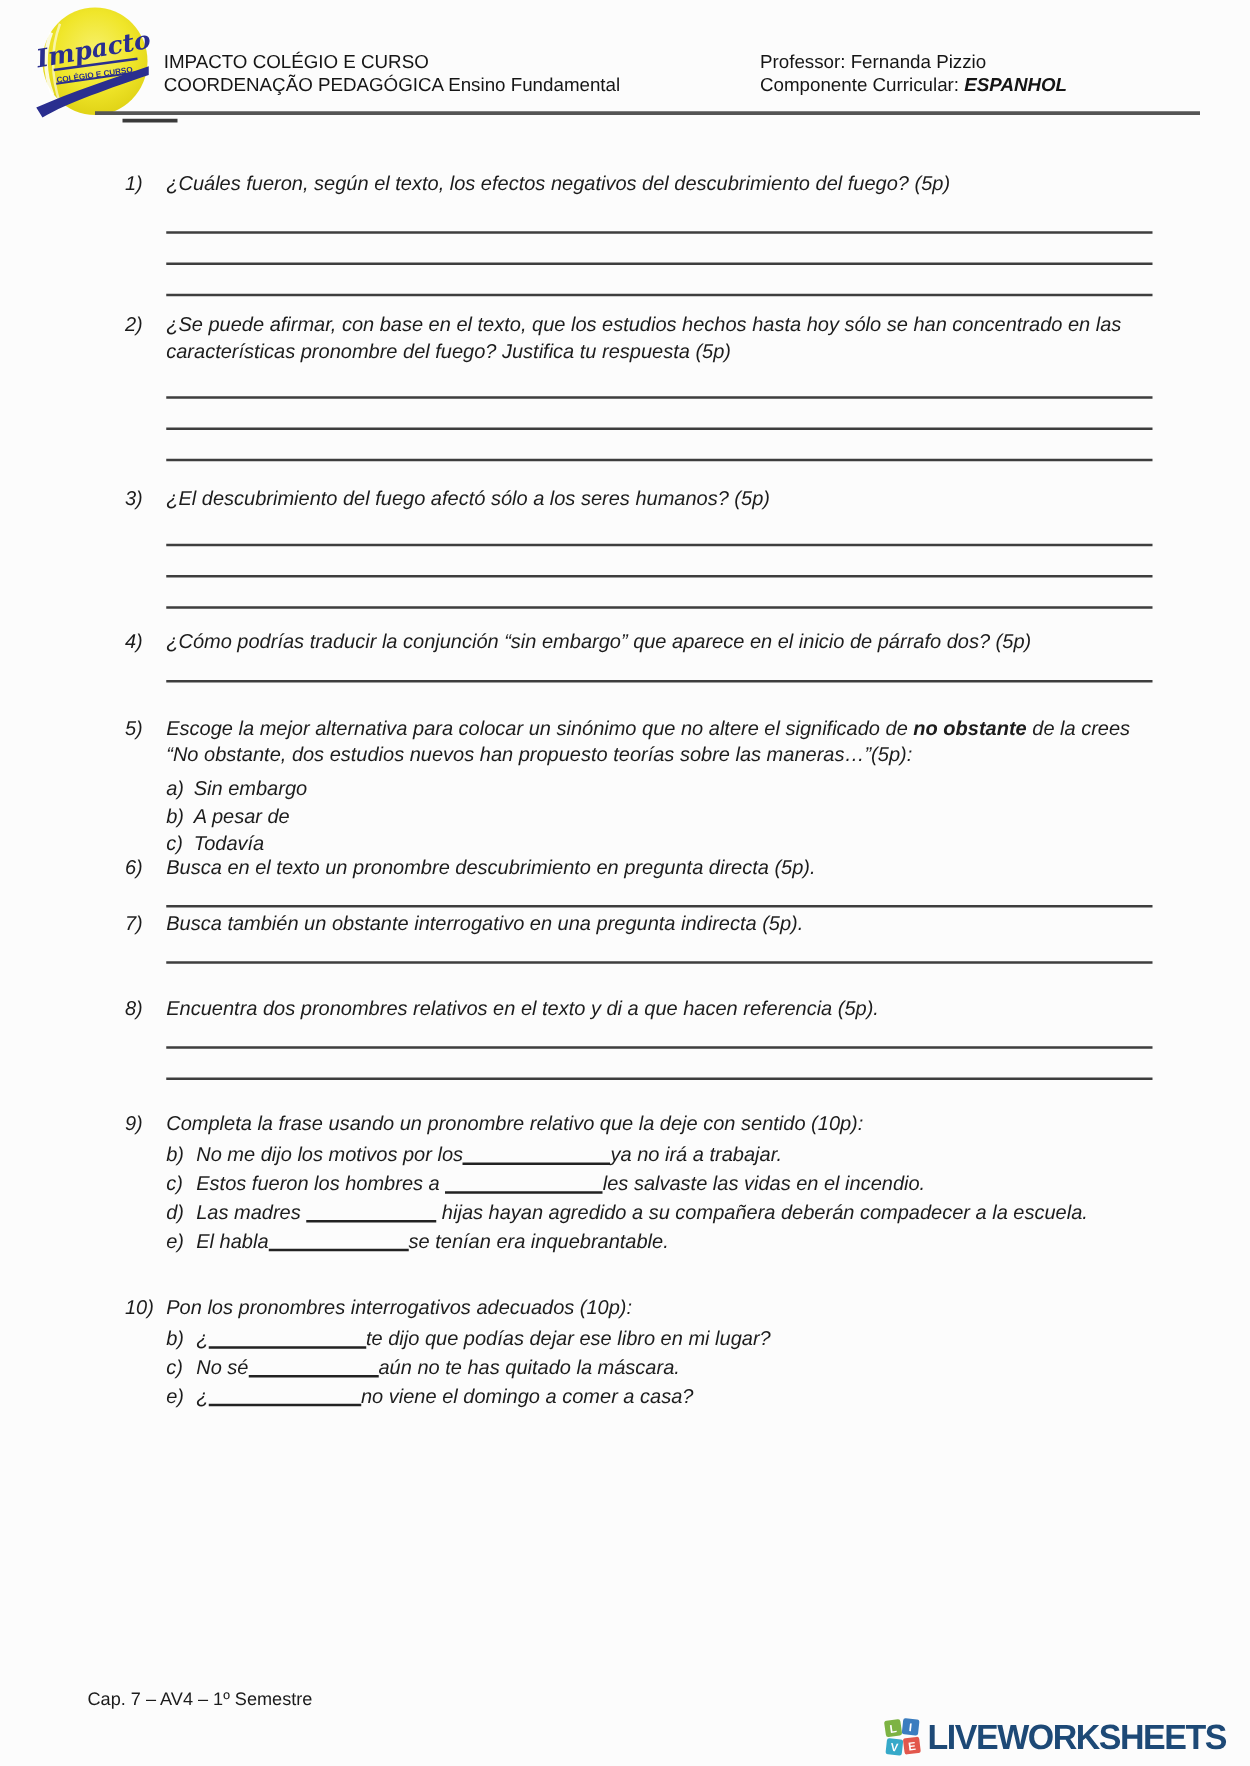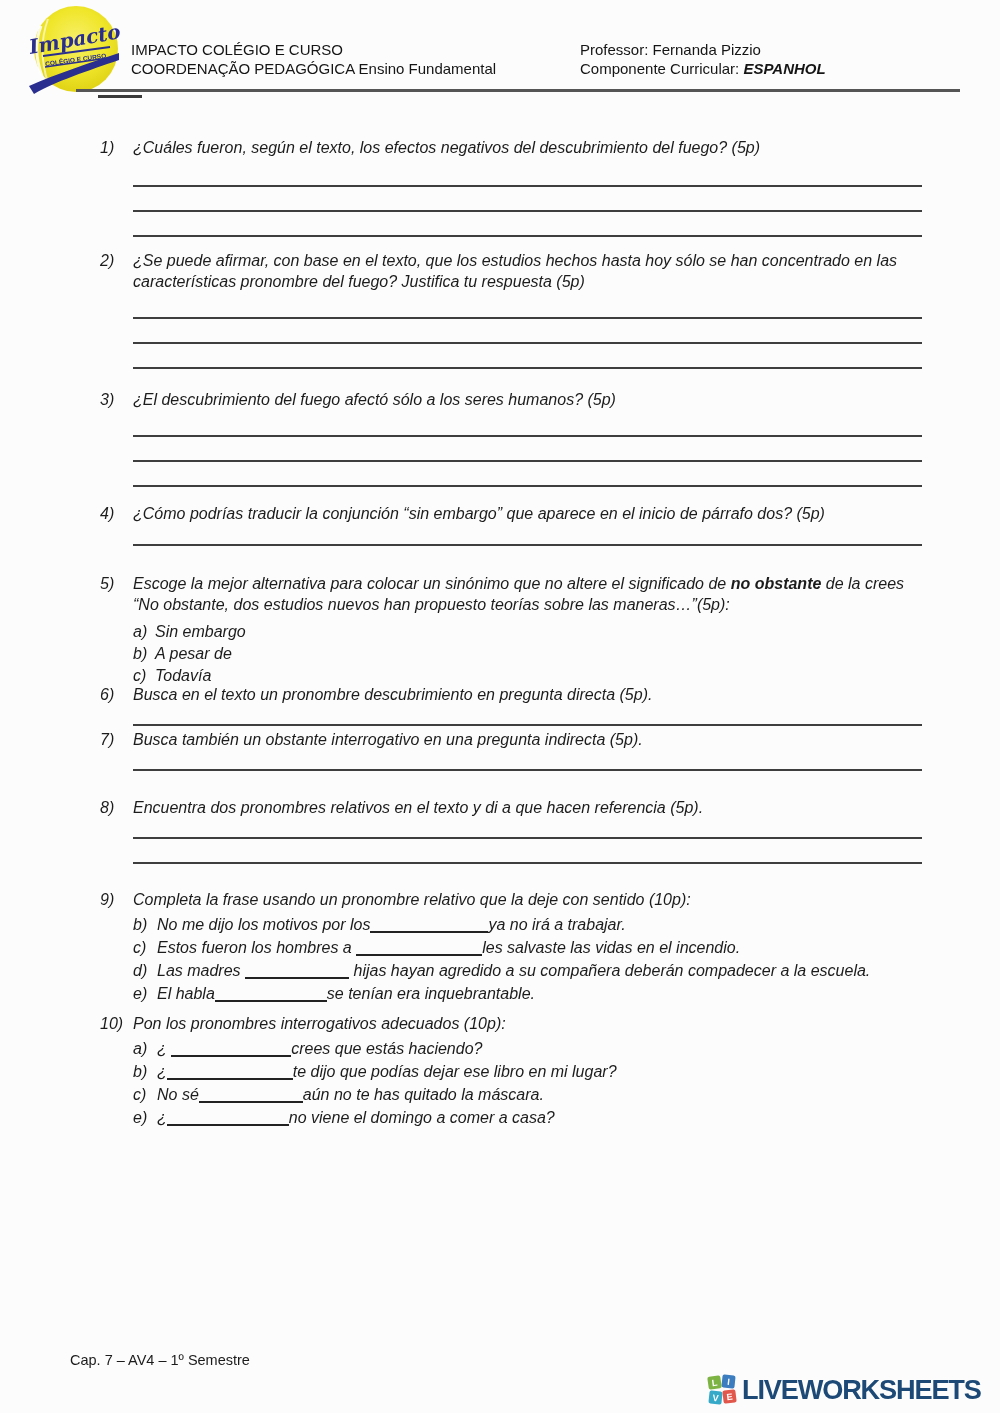--- a/index.html
+++ b/index.html
@@ -5,21 +5,21 @@
   html,body { margin:0; padding:0; background:#e8e8e8; }
   .page {
     position:relative; width:1000px; height:1413px; margin:0 auto;
     background:#fcfcfc; overflow:hidden;
     font-family:"Liberation Sans", sans-serif; color:#1f1f1f;
   }
 
   
   .logo-wrap { position:absolute; left:28px; top:4px; width:92px; height:94px; }
   .hdr-left  { position:absolute; left:131px; top:40px; font-size:15px; line-height:19px; color:#151515; }
-  .hdr-right { position:absolute; left:580px; top:40px; font-size:15px; line-height:19px; color:#151515; }
+  .hdr-right { position:absolute; left:608px; top:40px; font-size:15px; line-height:19px; color:#151515; }
   .hdr-bold-it { font-weight:bold; font-style:italic; }
   .hdr-rule  { position:absolute; left:76px; top:89px; width:884px; height:3px; background:#555; }
   .hdr-rule-short { position:absolute; left:98px; top:95px; width:44px; height:3px; background:#3a3a3a; }
 
   
   .q { position:absolute; left:100px; width:822px; font-style:italic;
        font-size:16px; line-height:21px; color:#1c1c1c; }
   .q-head { display:flex; }
   .q-num  { width:33px; flex-shrink:0; }
   .q-body { flex:1; }
@@ -195,27 +195,26 @@
       <div class="q-body">Completa la frase usando un pronombre relativo que la deje con sentido (10p):</div>
     </div>
     <div class="items">
       <div class="item"><span class="item-letter">b)</span><span>No me dijo los motivos por los</span><span class="blank" style="width:118px"></span><span>ya no irá a trabajar.</span></div>
       <div class="item"><span class="item-letter">c)</span><span>Estos fueron los hombres a </span><span class="blank" style="width:126px"></span><span>les salvaste las vidas en el incendio.</span></div>
       <div class="item"><span class="item-letter">d)</span><span>Las madres </span><span class="blank" style="width:104px"></span><span> hijas hayan agredido a su compañera deberán compadecer a la escuela.</span></div>
       <div class="item"><span class="item-letter">e)</span><span>El habla</span><span class="blank" style="width:112px"></span><span>se tenían era inquebrantable.</span></div>
     </div>
   </div>
 
-  <div class="q" style="top:1013px">
+  <div class="q" style="top:1036px">
     <div class="q-head">
       <div class="q-num">10)</div>
       <div class="q-body">Pon los pronombres interrogativos adecuados (10p):</div>
     </div>
     <div class="items">
-      <div class="item"><span class="item-letter">a)</span><span>¿ </span><span class="blank" style="width:120px"></span><span>crees que estás haciendo?</span></div>
       <div class="item"><span class="item-letter">b)</span><span>¿</span><span class="blank" style="width:126px"></span><span>te dijo que podías dejar ese libro en mi lugar?</span></div>
       <div class="item"><span class="item-letter">c)</span><span>No sé</span><span class="blank" style="width:104px"></span><span>aún no te has quitado la máscara.</span></div>
       <div class="item"><span class="item-letter">e)</span><span>¿</span><span class="blank" style="width:122px"></span><span>no viene el domingo a comer a casa?</span></div>
     </div>
   </div>
 
   <div class="footer-cap">Cap. 7 – AV4 – 1º Semestre</div>
 
   <div class="brand">
     <div class="brand-icon">

